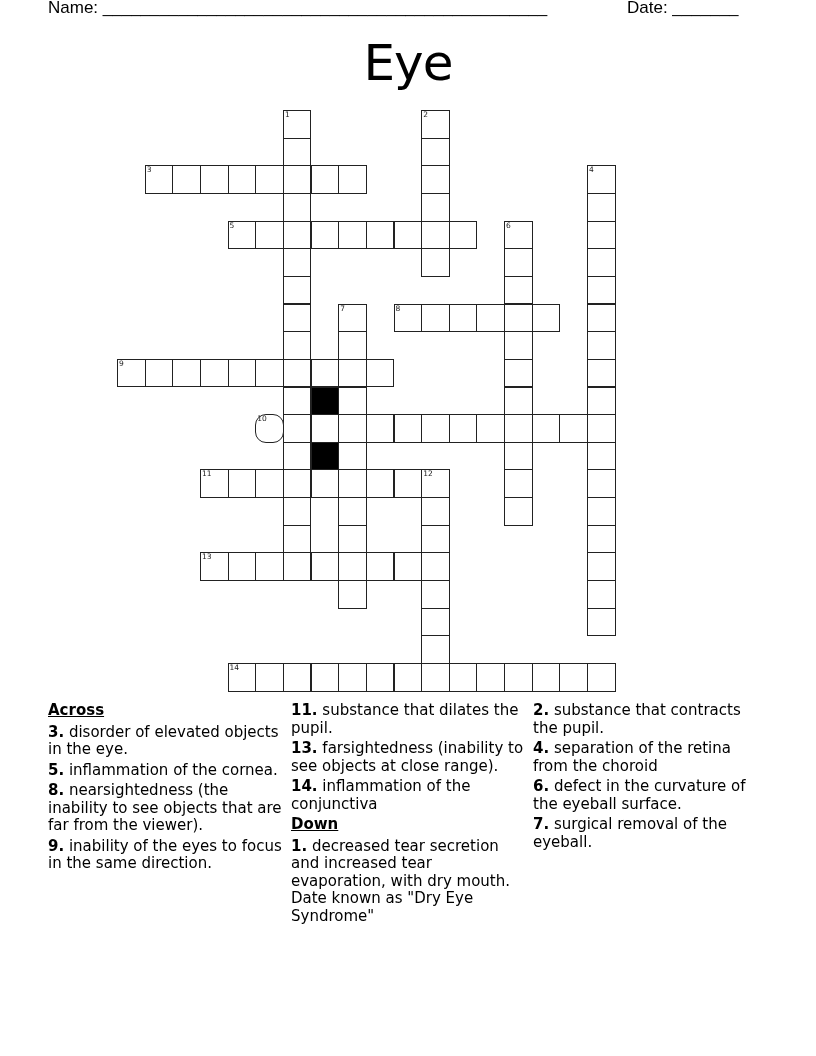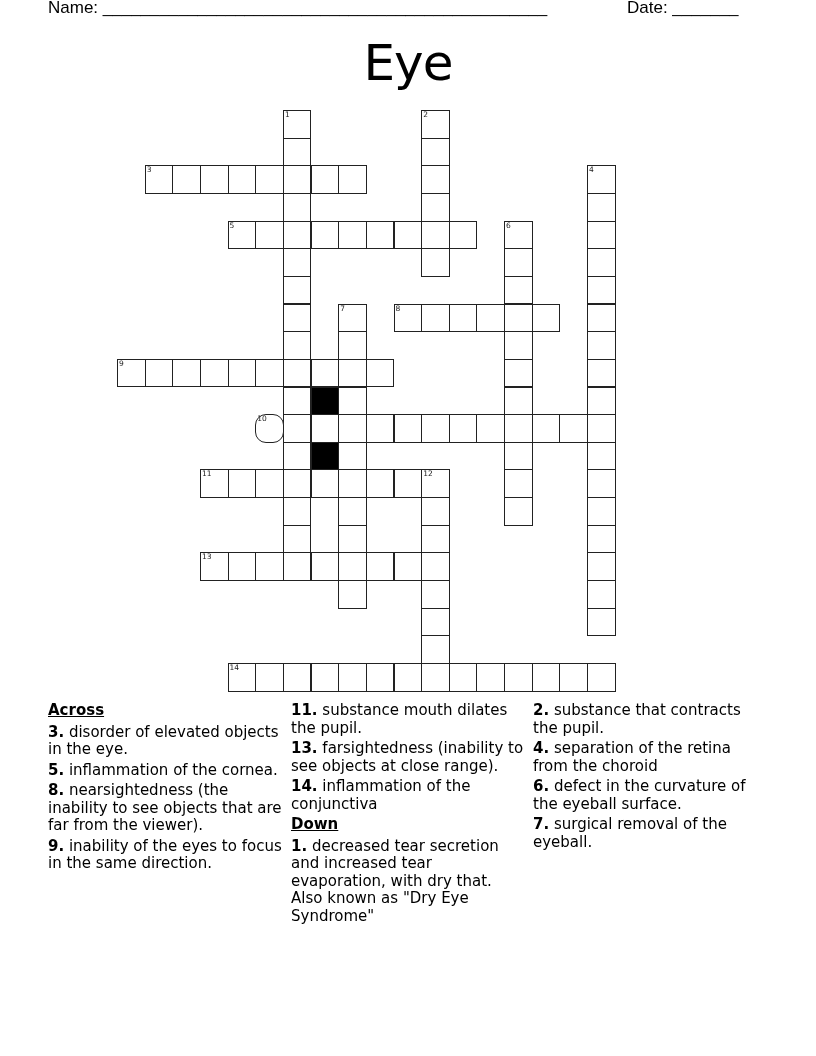--- a/index.html
+++ b/index.html
@@ -194,25 +194,25 @@
 
 <div id="col1" class="clue-col">
   <div class="section-head">Across</div>
   <div class="clue"><b>3.</b><span> disorder of elevated objects in the eye.</span></div>
   <div class="clue"><b>5.</b><span> inflammation of the cornea.</span></div>
   <div class="clue"><b>8.</b><span> nearsightedness (the inability to see objects that are far from the viewer).</span></div>
   <div class="clue"><b>9.</b><span> inability of the eyes to focus in the same direction.</span></div>
 </div>
 
 <div id="col2" class="clue-col">
-  <div class="clue"><b>11.</b><span> substance mouth dilates the pupil.</span></div>
+  <div class="clue"><b>11.</b><span> substance that dilates the pupil.</span></div>
   <div class="clue"><b>13.</b><span> farsightedness (inability to see objects at close range).</span></div>
   <div class="clue"><b>14.</b><span> inflammation of the conjunctiva</span></div>
   <div class="section-head">Down</div>
-  <div class="clue"><b>1.</b><span> decreased tear secretion and increased tear evaporation, with dry that. Also known as "Dry Eye Syndrome"</span></div>
+  <div class="clue"><b>1.</b><span> decreased tear secretion and increased tear evaporation, with dry mouth. Date known as "Dry Eye Syndrome"</span></div>
 </div>
 
 <div id="col3" class="clue-col">
   <div class="clue"><b>2.</b><span> substance that contracts the pupil.</span></div>
   <div class="clue"><b>4.</b><span> separation of the retina from the choroid</span></div>
   <div class="clue"><b>6.</b><span> defect in the curvature of the eyeball surface.</span></div>
   <div class="clue"><b>7.</b><span> surgical removal of the eyeball.</span></div>
 </div>
 
 </body></html>

